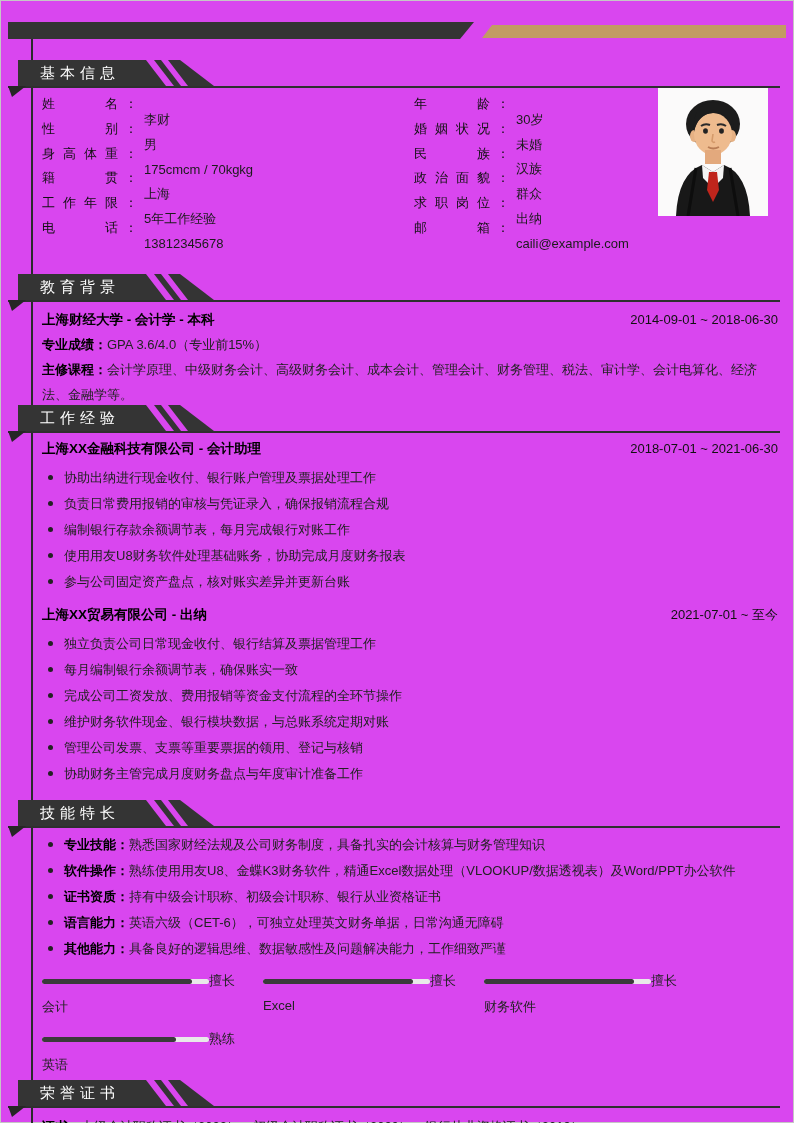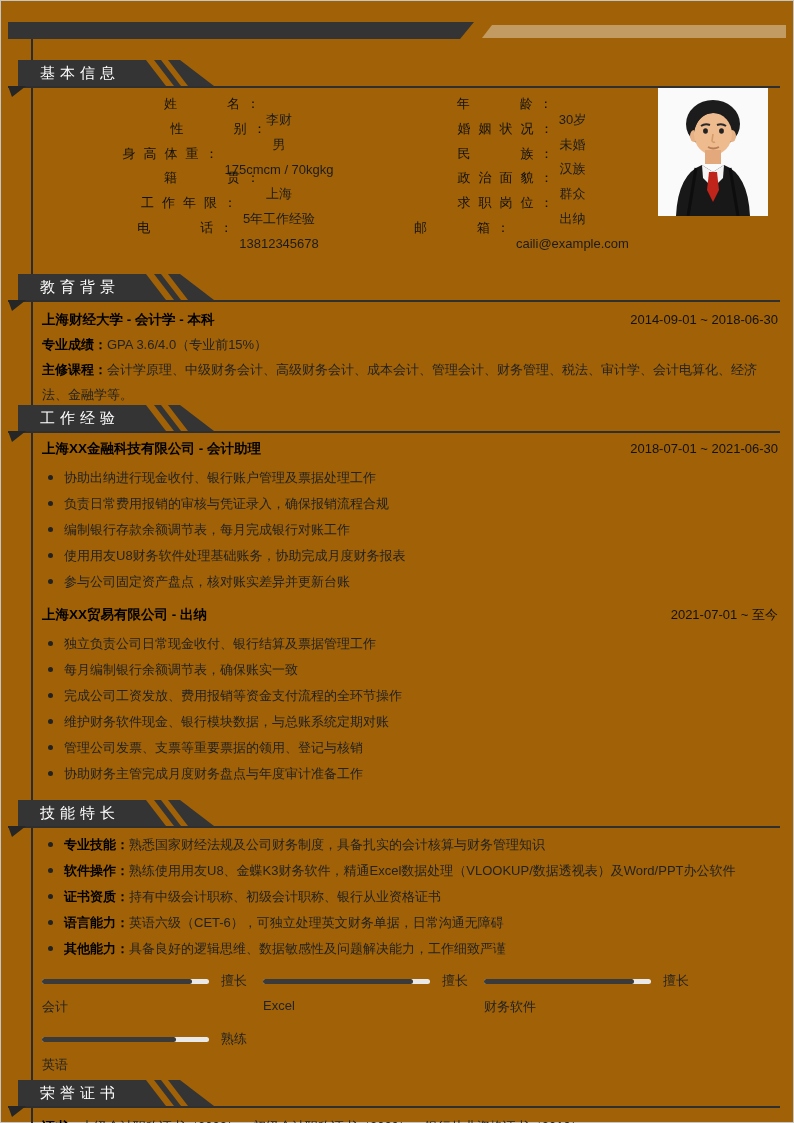--- a/index.html
+++ b/index.html
@@ -1,37 +1,37 @@
 <!DOCTYPE html>
 <html><head>
 <meta charset="utf-8">
 <style>
   html,body{margin:0;padding:0;background:#ffffff;}
   .page{
-    position:relative;width:794px;height:1123px;background:#a16207;overflow:hidden;
+    position:relative;width:794px;height:1123px;background:#d946ef;overflow:hidden;
     font-family:"Liberation Sans","DejaVu Sans",sans-serif;color:#202020;
     box-shadow:inset 0 0 0 1px #c6c6c6;
   }
   
   .bar-dark{position:absolute;left:8px;top:22px;width:466px;height:17px;background:#343434;
     clip-path:polygon(0 0,100% 0,calc(100% - 14px) 100%,0 100%);}
   .bar-gold{position:absolute;left:482px;top:25px;right:8px;height:13px;background:#c29b63;
     clip-path:polygon(10px 0,100% 0,100% 100%,0 100%);}
   
   .vline{position:absolute;left:31px;top:39px;width:2px;bottom:0;background:#2b2b2b;}
   
   .sec{position:absolute;left:0;width:100%;}
   #sec-basic{top:60px}#sec-education{top:274px}#sec-work{top:405px}#sec-skills{top:800px}#sec-honors{top:1080px}
   .ribbon-wrap{position:relative;height:40px;margin:0 8px;}
   .ribbon-wrap svg{position:absolute;left:0;top:0;}
   .sec-title{position:absolute;left:32px;top:4px;color:#ffffff;font-size:15px;letter-spacing:5px;font-weight:400;}
   .sec-content{margin:0 16px 0 42px;font-size:13px;}
   
   .info-wrap{display:flex;margin-top:-8px;}
-  .info-col{display:flex;flex-direction:column;align-items:center;}
+  .info-col{display:flex;flex-direction:column;}
   .info-col.left{width:372px;}
   .info-row{display:flex;align-items:center;height:24.7px;}
   .flabel{display:inline-block;width:76px;color:#111;text-align:justify;text-align-last:justify;}
   .fcolon{display:inline-block;width:26px;text-align:center;color:#111;}
   .fvalue{color:#1b1b1b;margin-top:31px;}
   .photo{position:absolute;right:26px;top:88px;width:110px;height:128px;background:#fbfbfa;}
   
   .edu-head{display:flex;justify-content:space-between;line-height:24px;margin-top:-6px;}
   .edu-school{font-weight:700;color:#000;font-size:13.5px;}
   .date{font-size:13px;color:#111;}
@@ -41,21 +41,21 @@
   .job-head{display:flex;justify-content:space-between;line-height:24px;margin-top:-8px;}
   .job-head.second{margin-top:8px;align-items:flex-end;}
   .job-title{font-weight:700;color:#000;font-size:13.5px;}
   ul.blist{list-style:none;margin:4px 0 0 0;padding:0;}
   ul.blist li{display:flex;align-items:flex-start;line-height:26px;color:#222;}
   .dot{flex:none;width:5px;height:5px;border-radius:50%;background:#222;margin:10px 11px 0 6px;}
   
   #sec-skills ul.blist{margin-top:-8px;}
   .bars-grid{display:grid;grid-template-columns:221px 221px 221px;row-gap:14px;margin-top:10px;}
   .bar-cell{display:flex;flex-direction:column;}
-  .bar-row{display:flex;align-items:center;gap:12px;height:18px;}
+  .bar-row{display:flex;align-items:center;height:18px;}
   .bar-track{width:167px;height:5px;background:#e9e9e9;border-radius:3px;}
   .bar-fill{height:5px;border-radius:3px;background:#3a3a3a;}
   .bar-level{font-size:13px;color:#222;}
   .bar-name{margin-top:8px;font-size:13px;color:#222;}
   
   .honor-line{line-height:25px;margin-top:-6px;color:#222;}
 </style>
 </head>
 <body>
 

